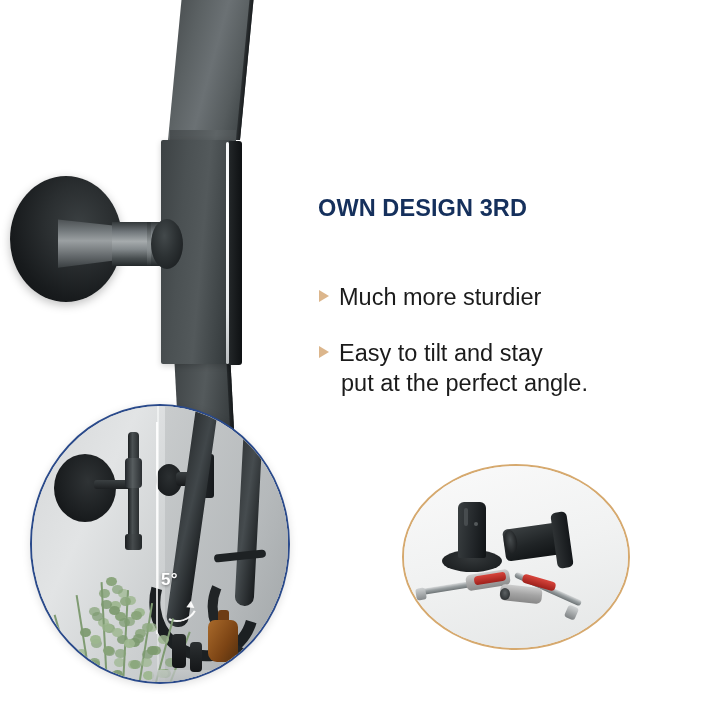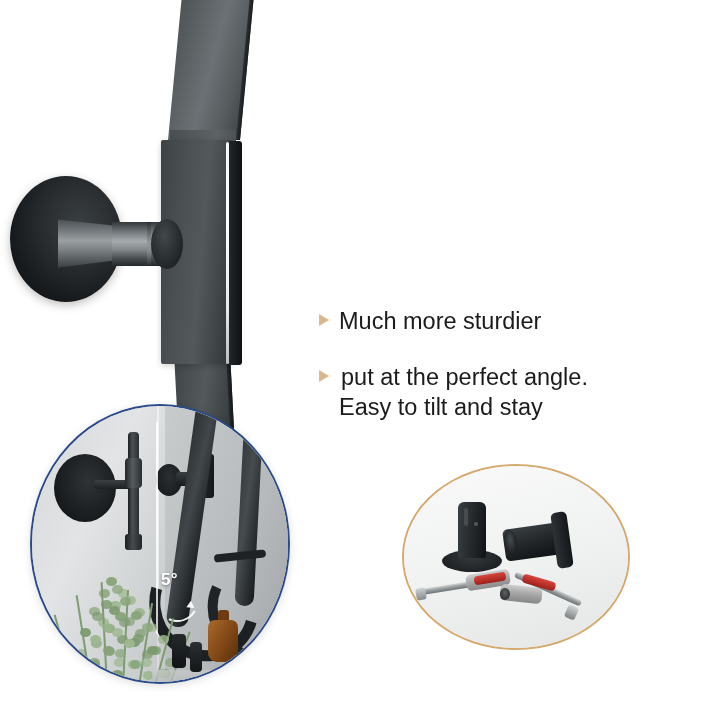--- a/index.html
+++ b/index.html
@@ -33,21 +33,21 @@
     color:#15305c;
     font-size:23.5px;
     font-weight:bold;
     line-height:1.37;
     letter-spacing:.1px;
   }
   .subhead .sh-line{display:block;}
 
   
   .bullets{position:absolute;left:318px;top:282px;width:380px;}
-  .bullet{display:flex;align-items:flex-start;margin-bottom:26px;margin-top:24px;}
+  .bullet{display:flex;align-items:flex-start;margin-bottom:26px;}
   .bullet-marker{
     flex:0 0 auto;
     width:16px;height:24px;
     margin-right:5px;
     position:relative;
     top:5px;
   }
   .bullet-marker::before{
     content:"";
     position:absolute;left:1px;top:3px;
@@ -428,34 +428,35 @@
 
     <div class="wall-disc"></div>
     <div class="arm-cone"></div>
     <div class="arm-cyl"></div>
     <div class="arm-ring"></div>
     <div class="arm-cap"></div>
   </div>
 
 
   <div class="subhead">
+    <span class="sh-line">OWN DESIGN 3RD</span>
   </div>
 
   <div class="bullets">
     <div class="bullet">
       <span class="bullet-marker"></span>
       <span class="bullet-text">
         <span class="bl">Much more sturdier</span>
       </span>
     </div>
     <div class="bullet">
       <span class="bullet-marker"></span>
       <span class="bullet-text">
+        <span class="bl">Easy to tilt and stay</span>
         <span class="bl indent">put at the perfect angle.</span>
-        <span class="bl">Easy to tilt and stay</span>
       </span>
     </div>
   </div>
 
   <div class="inset-blue">
     <div class="ib-wall"></div>
     <div class="ib-panel"></div>
     <div class="ib-wallseam"></div>
 
     <div class="ib-disc"></div>

